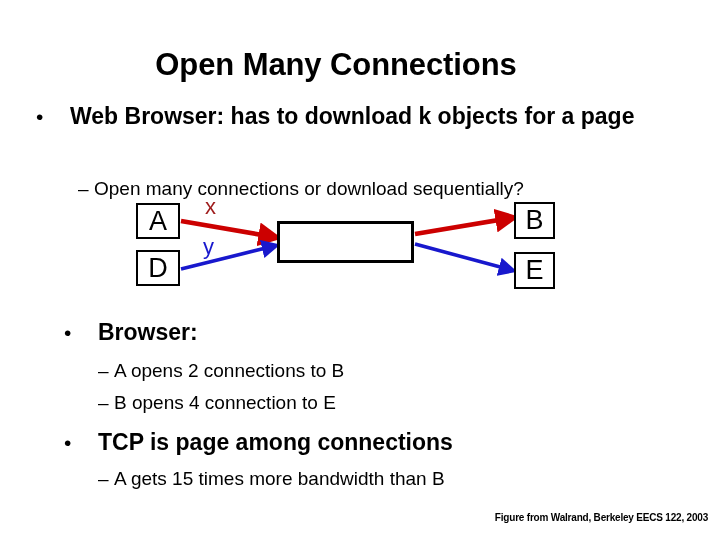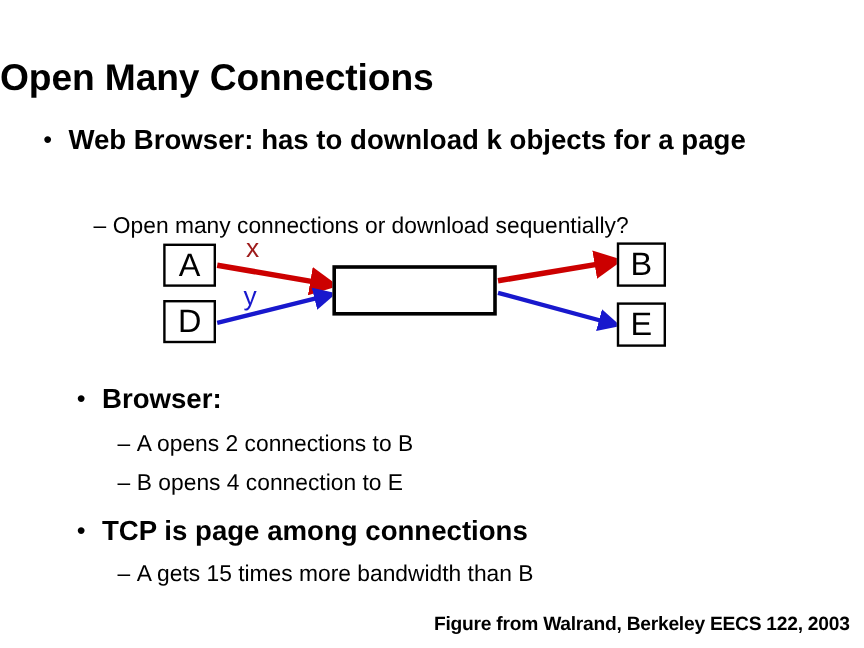--- a/index.html
+++ b/index.html
@@ -24,46 +24,48 @@
     height: 540px;
     background: #ffffff;
   }
 
   
   .slide-title {
     position: absolute;
     left: 0;
     top: 46px;
     width: 608px;
+    text-align: center;
     font-size: 31px;
     font-weight: bold;
     letter-spacing: -0.1px;
     line-height: 38px;
     white-space: nowrap;
+    padding-left: 32px;
   }
 
   
   .bullet-l1 {
     position: absolute;
     font-size: 23px;
     font-weight: bold;
     line-height: 29px;
   }
   .bullet-l1 .dot {
     position: absolute;
     left: 0;
     top: 0;
     width: 26px;
     text-align: left;
     font-size: 21px;
     font-weight: normal;
   }
   .bullet-l1 .txt {
     display: block;
-    margin-left: 21px;
+    margin-left: 34px;
   }
 
   .bullet-l2 {
     position: absolute;
     font-size: 19px;
     font-weight: normal;
     line-height: 25px;
     white-space: nowrap;
   }
   .bullet-l2 .dash {
@@ -137,21 +139,21 @@
     width: 720px;
     height: 540px;
     pointer-events: none;
   }
 
   
   .footer-note {
     position: absolute;
     right: 12px;
     top: 512px;
-    font-size: 16px;
+    font-size: 10px;
     font-weight: bold;
     white-space: nowrap;
     letter-spacing: -0.2px;
     text-align: right;
   }
 </style>
 </head>
 <body>
 
 <div id="slide">

